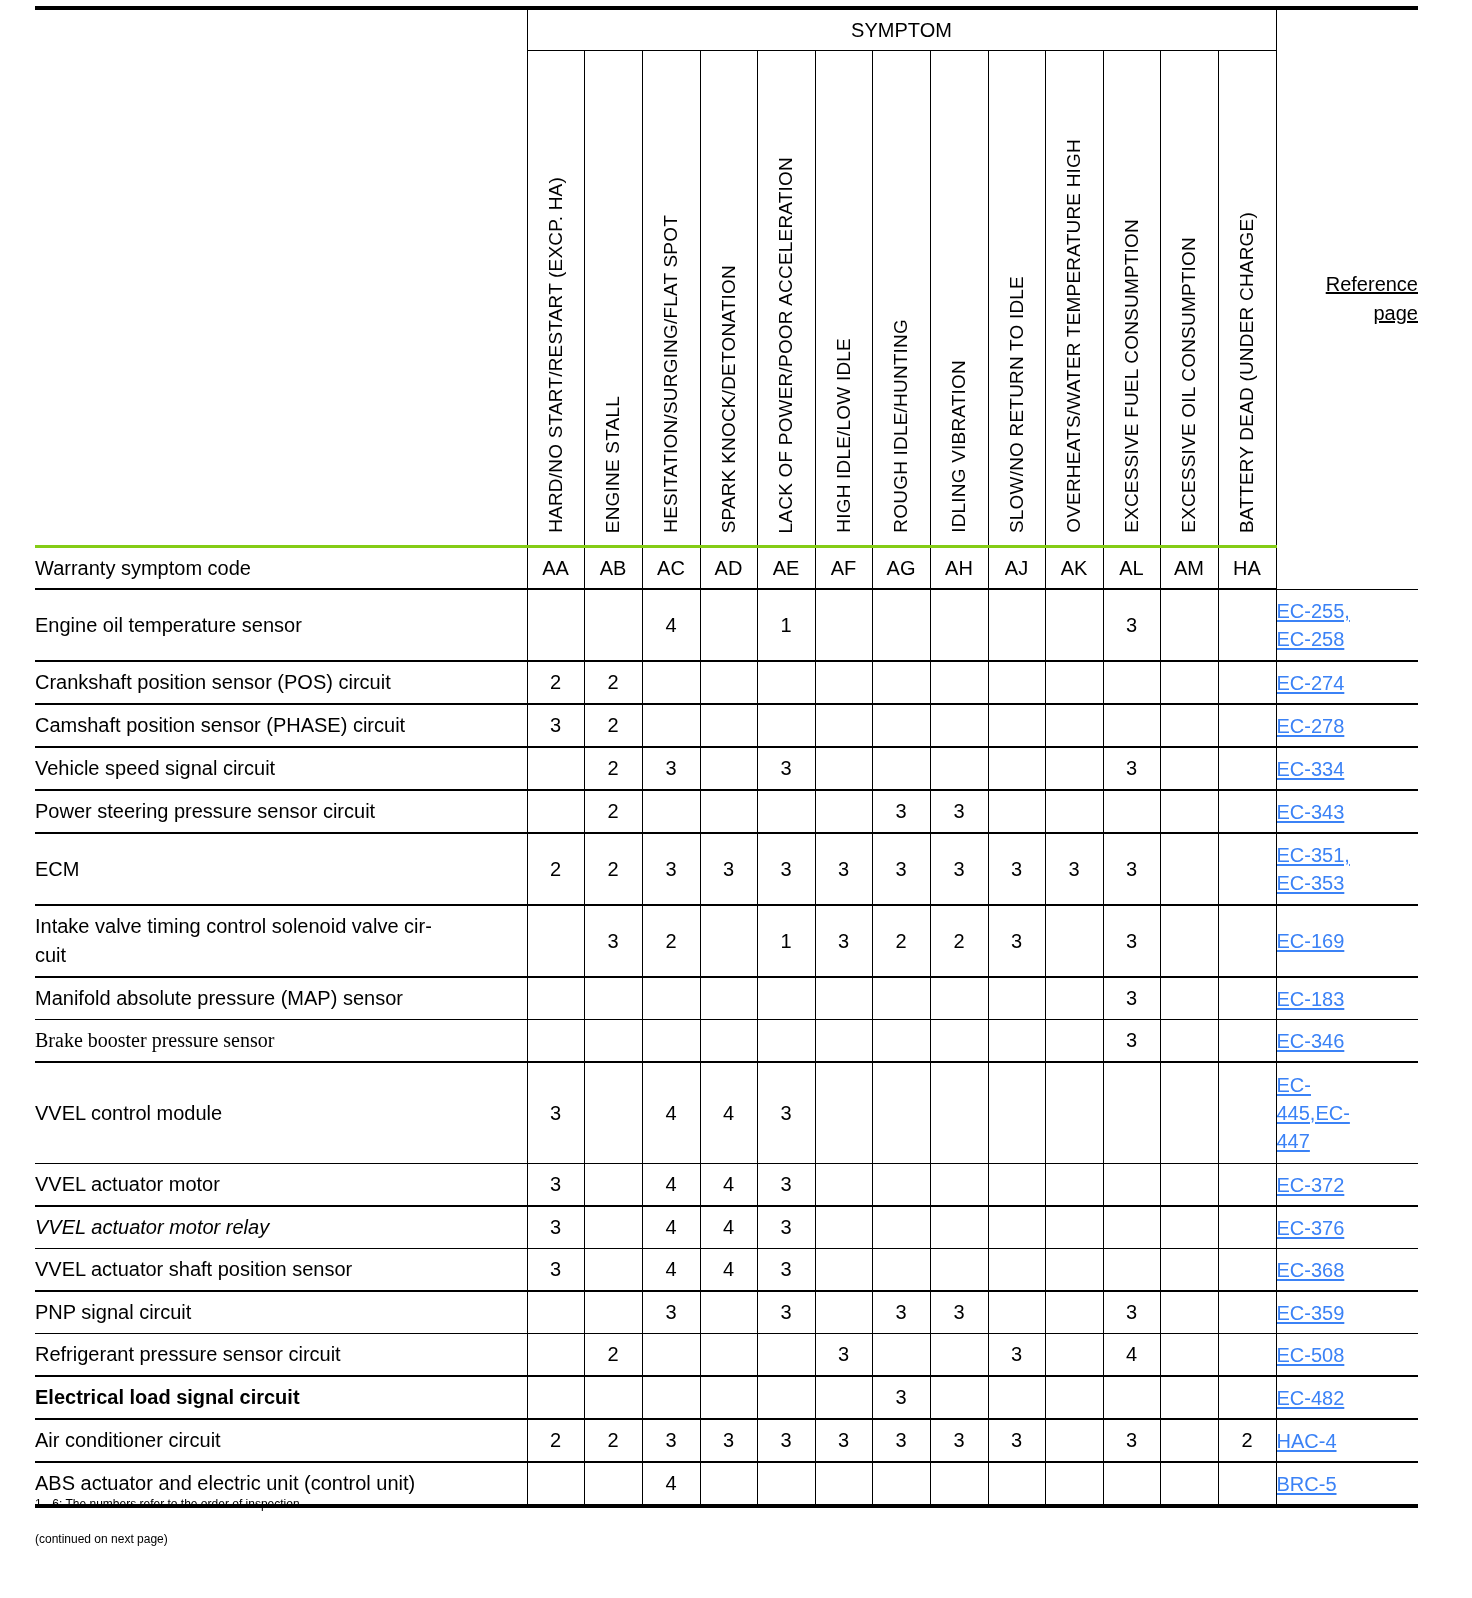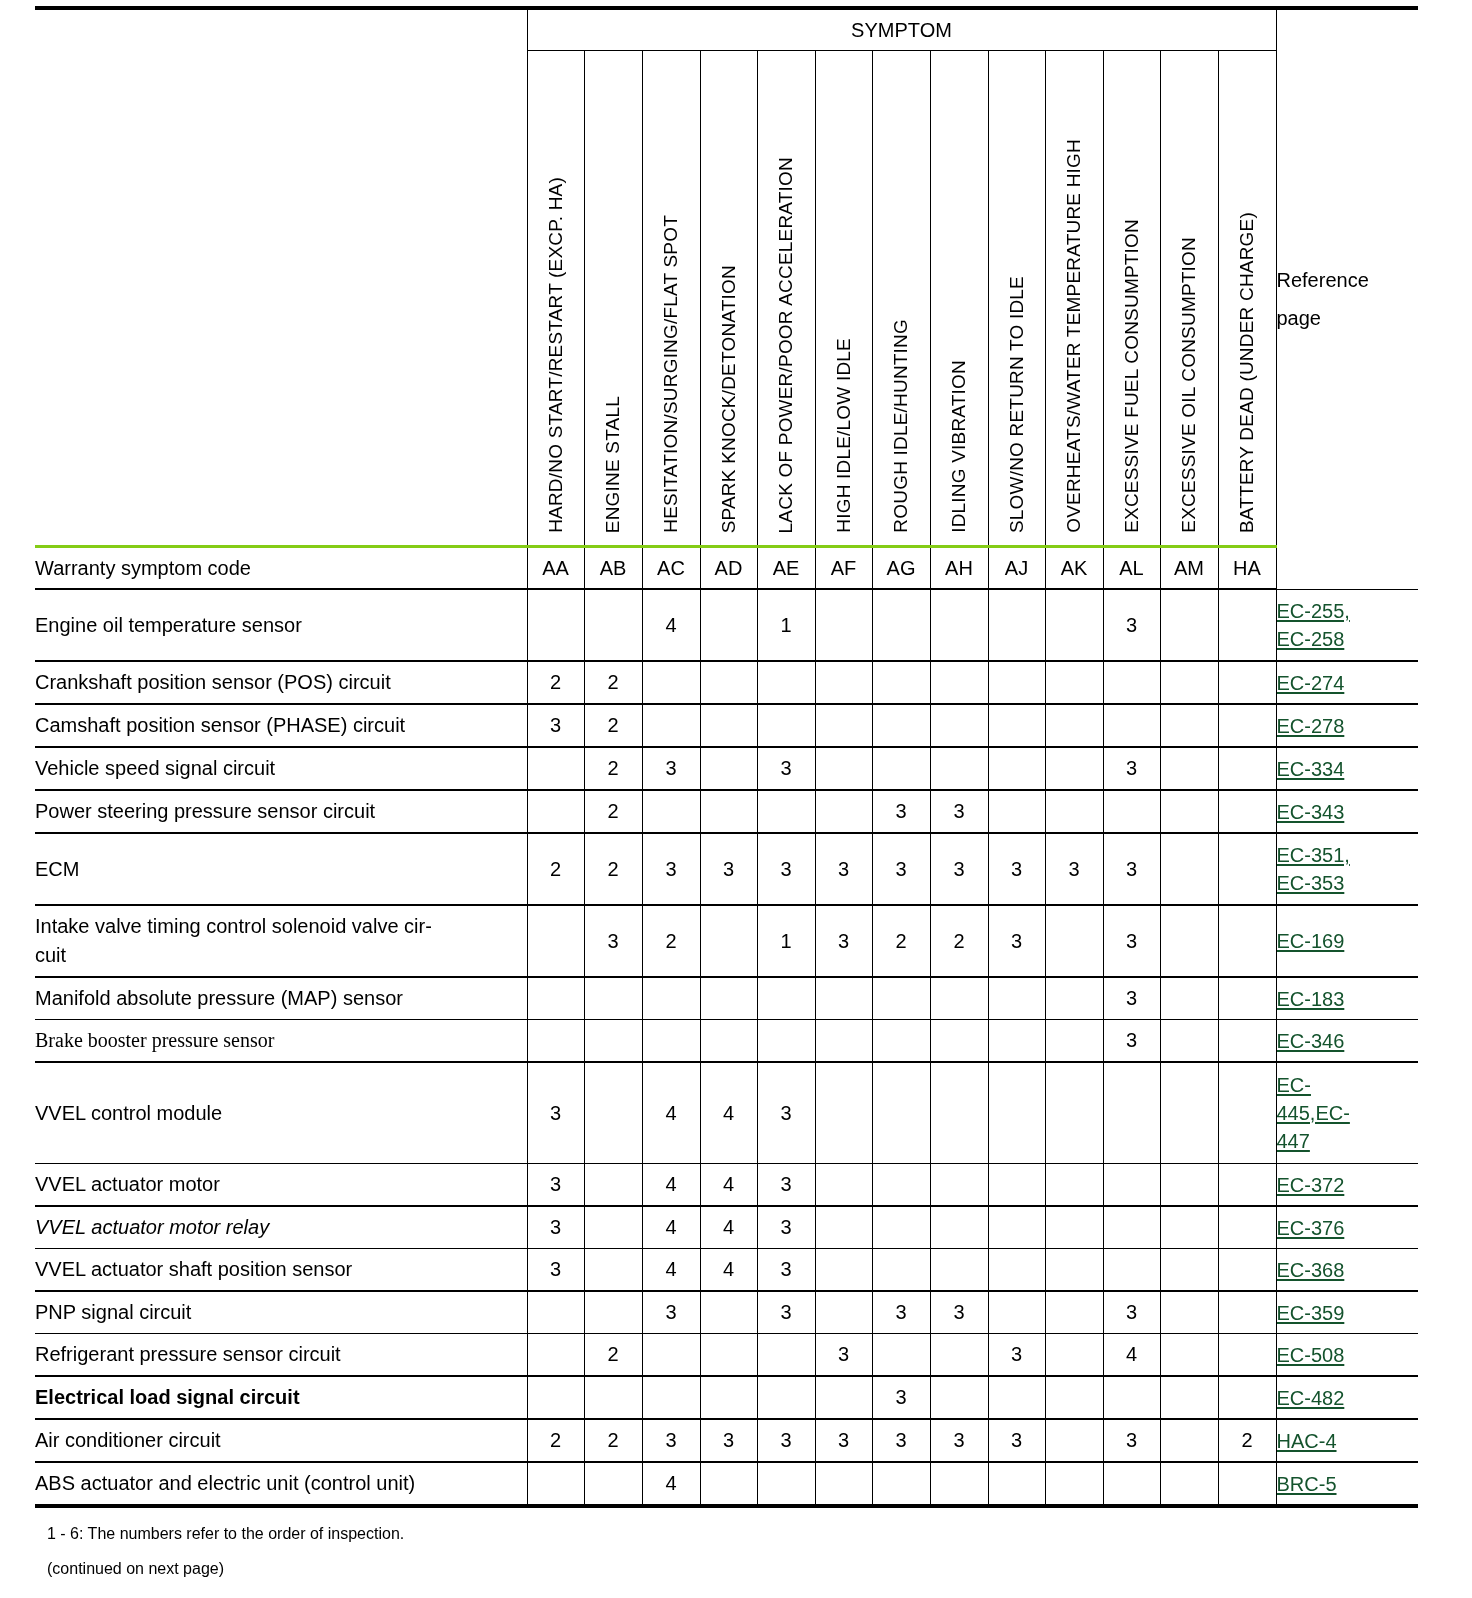--- a/index.html
+++ b/index.html
@@ -12,34 +12,34 @@
     border-bottom: 4px solid #000;
   }
   table.matrix td, table.matrix th {
     border: 1px solid #000; padding: 0; font-weight: normal;
     font-size: 20px; vertical-align: middle; overflow: hidden;
   }
   table.matrix td.first, table.matrix th.first { border-left: none; }
   table.matrix td.last, table.matrix th.last { border-right: none; }
   th.corner { border-left: none; border-top: none; }
   th.symptom-head { height: 40px; text-align: center; font-size: 20px; }
-  th.ref-head { text-align: left; padding-left: 14px; font-size: 20px; line-height: 38px; border-right: none; }
+  th.ref-head { text-align: right; padding-left: 14px; font-size: 20px; line-height: 29px; border-right: none; text-decoration: underline; }
   th.vhead { height: 494px; position: relative; }
   th.vhead .vtext {
     position: absolute; left: 50%; bottom: 12px;
     writing-mode: vertical-rl; transform: translateX(-50%) rotate(180deg);
     white-space: nowrap; font-size: 19px; letter-spacing: 0.2px;
   }
   tr.code-row td { height: 40px; border-top: 3px solid #84cc16; border-bottom: 2px solid #000; margin-top: 14px; }
   td.label { text-align: left; padding-left: 15px; padding-right: 10px; line-height: 29px; font-size: 20px; }
   td.val { text-align: center; font-size: 20px; }
   td.ref { text-align: left; padding-left: 14px; line-height: 28px; font-size: 20px; }
-  td.ref a { color: #14532d; text-decoration: underline; text-underline-offset: 2px; }
+  td.ref a { color: #3b82f6; text-decoration: underline; text-underline-offset: 2px; }
   tr.row-thick td { border-top: 2px solid #000; }
-  .footnote { position: absolute; left: 47px; font-size: 16px; margin-top: 28px; }
+  .footnote { position: absolute; left: 35px; font-size: 12px; }
   .fn1 { top: 1497px; }
   .fn2 { top: 1532px; }
 </style>
 </head>
 <body>
 
 <table class="matrix">
   <colgroup>
     <col style="width:492px">
     <col style="width:57px">

